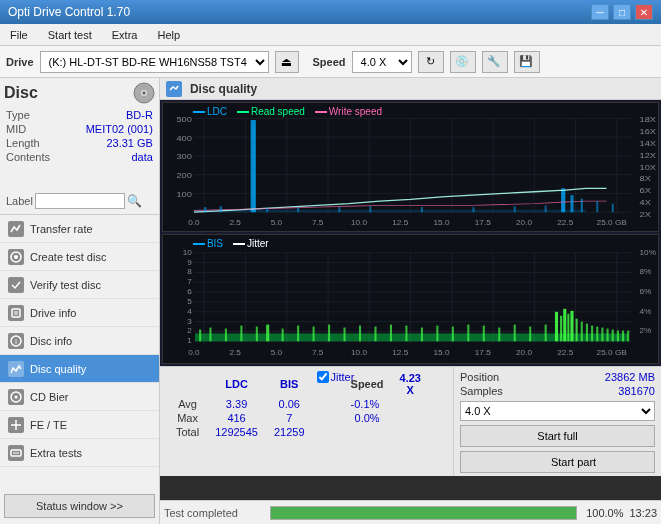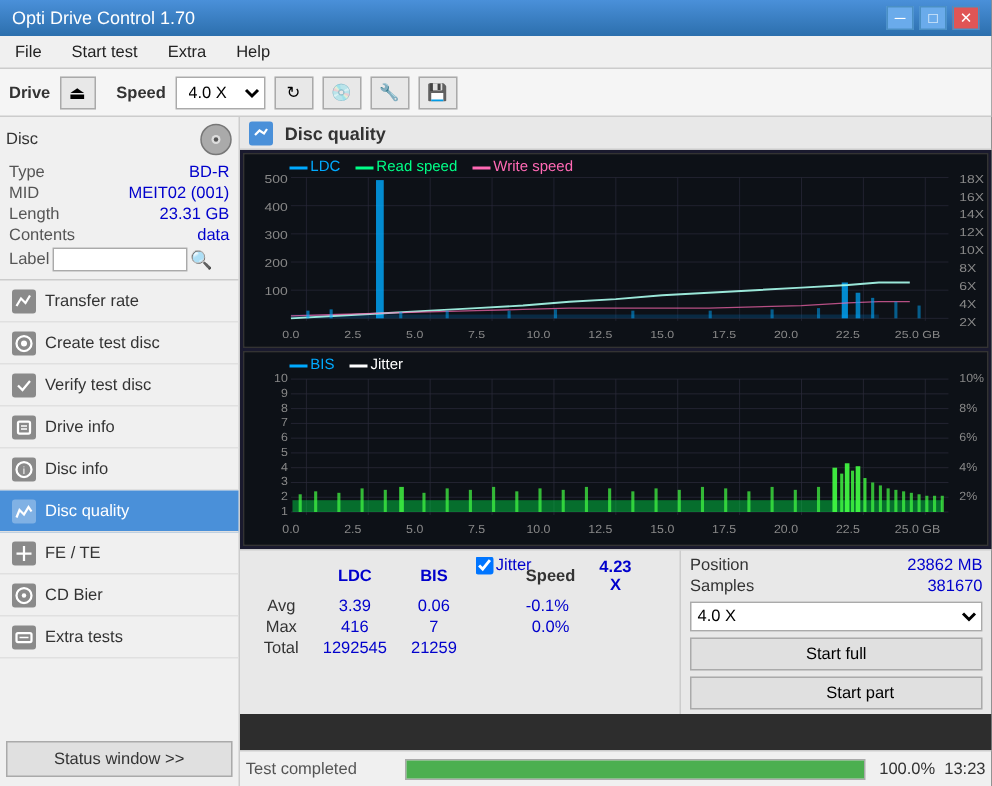--- a/index.html
+++ b/index.html
@@ -27,27 +27,27 @@
     
     
     .main { display: flex; height: calc(524px - 24px - 22px - 32px); }
     
     
     .sidebar { width: 160px; background: #f0f0f0; border-right: 1px solid #ccc; display: flex; flex-direction: column; }
     
     
     .disc-section { padding: 4px; border-bottom: 1px solid #ccc; }
     .disc-header { display: flex; align-items: center; justify-content: space-between; margin-bottom: 4px; }
-    .disc-title { font-weight: normal; font-size: 11px; color: #333; }
+    .disc-title { font-weight: bold; font-size: 16px; color: #333; }
     .disc-icon { width: 22px; height: 22px; }
     .disc-info-row { display: flex; justify-content: space-between; padding: 1px 2px; font-size: 11px; }
     .disc-info-label { color: #555; }
     .disc-info-value { color: #0000cc; text-align: center; }
     .disc-info-value.data { color: #0000cc; }
-    .label-row { display: flex; align-items: center; gap: 2px; padding: 1px 2px; font-size: 11px; }
+    .label-row { display: flex; align-items: center; gap: 2px; padding: 1px 2px; font-size: 11px; margin-top: 28px; }
     .label-input { width: 90px; height: 16px; border: 1px solid #aaa; font-size: 10px; padding: 0 2px; }
     
     
     .nav-item { height: 28px; display: flex; align-items: center; padding: 0 8px; cursor: pointer; font-size: 11px; color: #333; border-bottom: 1px solid #e0e0e0; gap: 6px; }
     .nav-item.active { background: #4a90d9; color: white; }
     .nav-icon { width: 16px; height: 16px; background: #8a8a8a; border-radius: 2px; display: flex; align-items: center; justify-content: center; flex-shrink: 0; }
     .nav-item.active .nav-icon { background: rgba(255,255,255,0.3); }
     
     
     .status-btn { margin: 6px 4px; height: 24px; background: #e0e0e0; border: 1px solid #aaa; display: flex; align-items: center; justify-content: center; cursor: pointer; font-size: 11px; color: #333; }
@@ -106,20 +106,23 @@
 
 <div class="menubar">
   <div class="menubar-item">File</div>
   <div class="menubar-item">Start test</div>
   <div class="menubar-item">Extra</div>
   <div class="menubar-item">Help</div>
 </div>
 
 <div class="toolbar">
   <span class="toolbar-label">Drive</span>
+  <select class="drive-select">
+    <option>(K:)  HL-DT-ST BD-RE  WH16NS58 TST4</option>
+  </select>
   <div class="eject-btn">⏏</div>
   <span class="speed-label">Speed</span>
   <select class="speed-select">
     <option>4.0 X</option>
   </select>
   <div class="toolbar-icon-btn">↻</div>
   <div class="toolbar-icon-btn">💿</div>
   <div class="toolbar-icon-btn">🔧</div>
   <div class="toolbar-icon-btn">💾</div>
 </div>
@@ -209,34 +212,34 @@
         <div class="nav-icon">
           <svg width="12" height="12" viewBox="0 0 12 12">
               <polyline points="1,10 3,5 6,8 9,3 11,6" fill="none" stroke="white" stroke-width="1.5"></polyline>
             </svg>
         </div>
         <span>Disc quality</span>
       </div>
       <div class="nav-item">
         <div class="nav-icon">
           <svg width="12" height="12" viewBox="0 0 12 12">
+              <circle cx="6" cy="6" r="5" fill="none" stroke="white" stroke-width="1.5"></circle>
+              <circle cx="6" cy="6" r="1.5" fill="white"></circle>
+            </svg>
+        </div>
+        <span>CD Bier</span>
+      </div>
+      <div class="nav-item">
+        <div class="nav-icon">
+          <svg width="12" height="12" viewBox="0 0 12 12">
               <line x1="1" y1="6" x2="11" y2="6" stroke="white" stroke-width="1.5"></line>
               <line x1="6" y1="1" x2="6" y2="11" stroke="white" stroke-width="1.5"></line>
             </svg>
         </div>
         <span>FE / TE</span>
-      </div>
-      <div class="nav-item">
-        <div class="nav-icon">
-          <svg width="12" height="12" viewBox="0 0 12 12">
-              <circle cx="6" cy="6" r="5" fill="none" stroke="white" stroke-width="1.5"></circle>
-              <circle cx="6" cy="6" r="1.5" fill="white"></circle>
-            </svg>
-        </div>
-        <span>CD Bier</span>
       </div>
       <div class="nav-item">
         <div class="nav-icon">
           <svg width="12" height="12" viewBox="0 0 12 12">
               <rect x="1" y="3" width="10" height="6" fill="none" stroke="white" stroke-width="1.5" rx="1"></rect>
               <line x1="3" y1="6" x2="9" y2="6" stroke="white" stroke-width="1"></line>
             </svg>
         </div>
         <span>Extra tests</span>
       </div>

